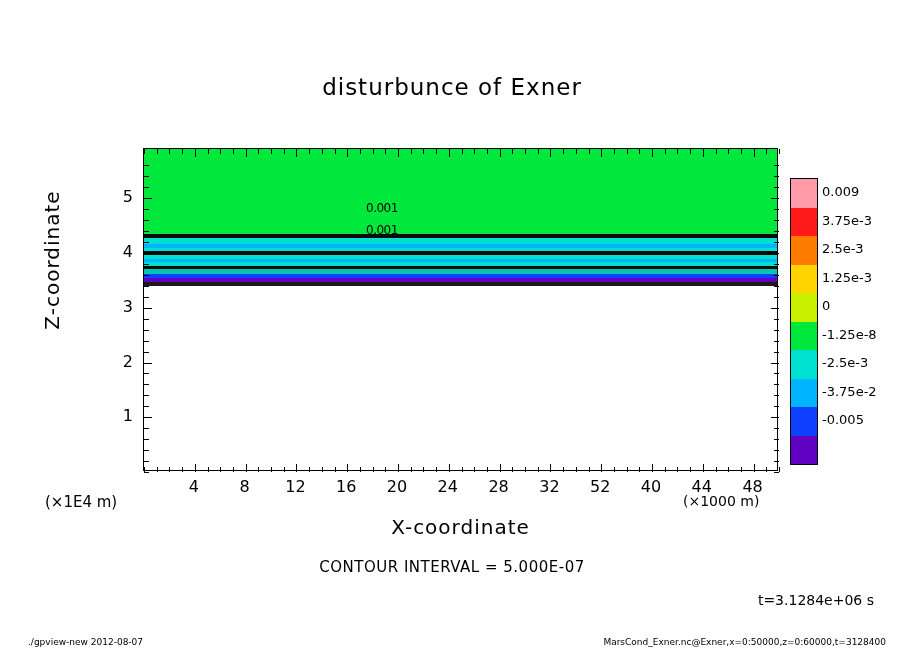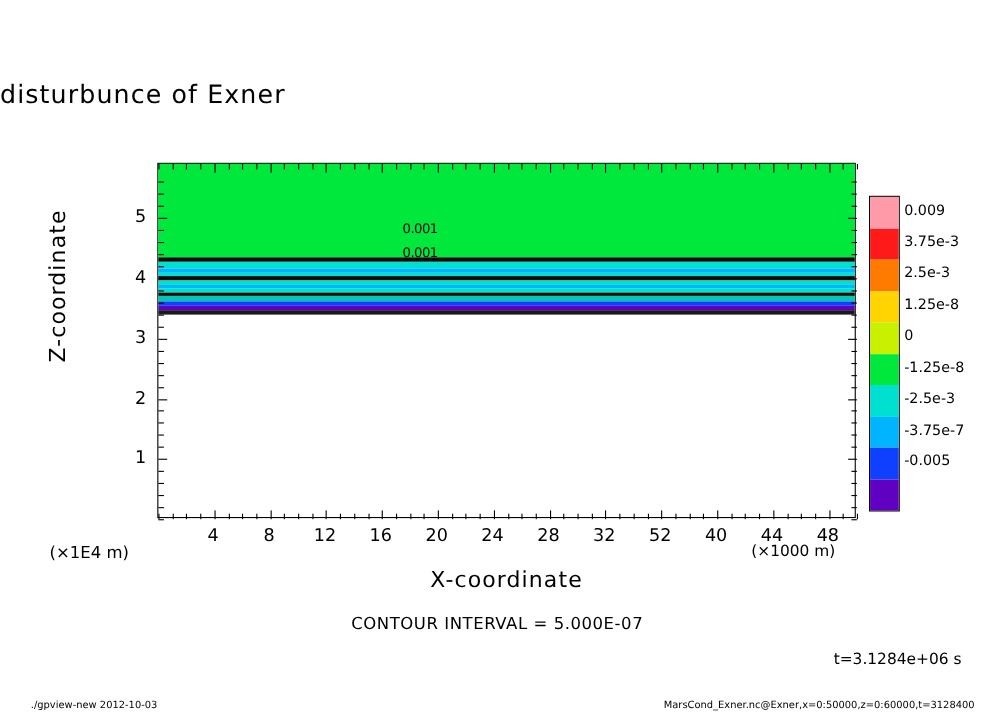--- a/index.html
+++ b/index.html
@@ -12,21 +12,21 @@
     height: 654px;
     position: relative;
     font-family: "DejaVu Sans", sans-serif;
     color: #000000;
     overflow: hidden;
   }
   .abs { position: absolute; }
 
   #chart-title {
     left: 0; top: 74px; width: 904px;
-    text-align: left;
+    text-align: center;
     font-size: 23px;
     letter-spacing: 1px;
   }
 
   
   #plot-frame {
     left: 143px; top: 148px;
     width: 635px; height: 323px;
     border: 1.5px solid #000;
     box-sizing: border-box;
@@ -351,24 +351,24 @@
     <div class="cb-seg" style="height: 28.5px; background: rgb(0, 232, 60);"></div>
     <div class="cb-seg" style="height: 28.5px; background: rgb(0, 224, 208);"></div>
     <div class="cb-seg" style="height: 28.5px; background: rgb(0, 180, 255);"></div>
     <div class="cb-seg" style="height: 28.5px; background: rgb(16, 64, 255);"></div>
     <div class="cb-seg" style="height: 28.5px; background: rgb(96, 0, 192);"></div>
   </div>
 <div class="abs" id="colorbar-labels">
     <div class="abs cb-label" style="top: 184.25px;">0.009</div>
     <div class="abs cb-label" style="top: 212.75px;">3.75e-3</div>
     <div class="abs cb-label" style="top: 241.25px;">2.5e-3</div>
-    <div class="abs cb-label" style="top: 269.75px;">1.25e-8</div>
+    <div class="abs cb-label" style="top: 269.75px;">1.25e-3</div>
     <div class="abs cb-label" style="top: 298.25px;">0</div>
     <div class="abs cb-label" style="top: 326.75px;">-1.25e-8</div>
     <div class="abs cb-label" style="top: 355.25px;">-2.5e-3</div>
-    <div class="abs cb-label" style="top: 383.75px;">-3.75e-7</div>
+    <div class="abs cb-label" style="top: 383.75px;">-3.75e-2</div>
     <div class="abs cb-label" style="top: 412.25px;">-0.005</div>
   </div>
 
 <div class="abs" id="contour-interval">CONTOUR INTERVAL = 5.000E-07</div>
 <div class="abs" id="time-stamp">t=3.1284e+06 s</div>
-<div class="abs" id="footer-left">./gpview-new  2012-10-03</div>
+<div class="abs" id="footer-left">./gpview-new  2012-08-07</div>
 <div class="abs" id="footer-right">MarsCond_Exner.nc@Exner,x=0:50000,z=0:60000,t=3128400</div>
 
 </body></html>

